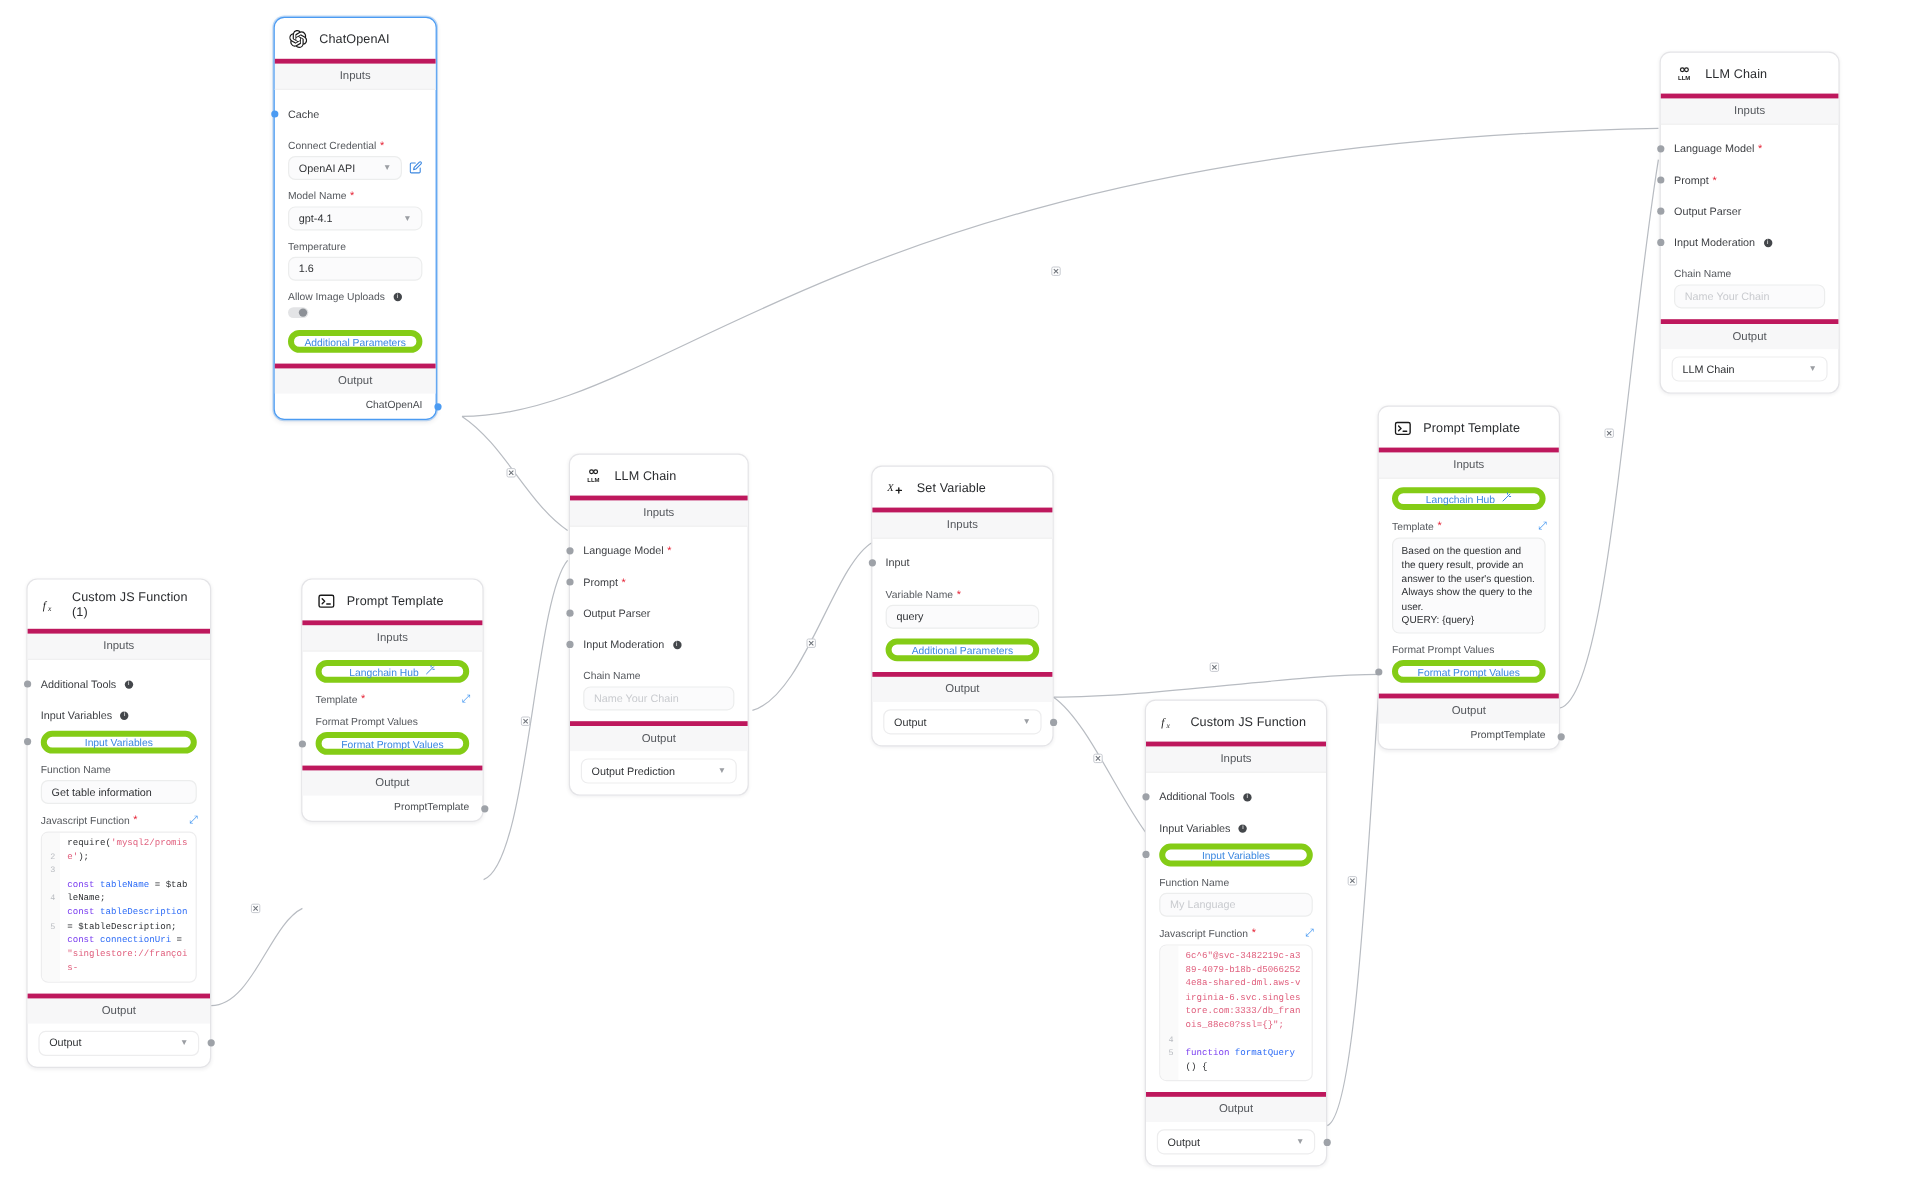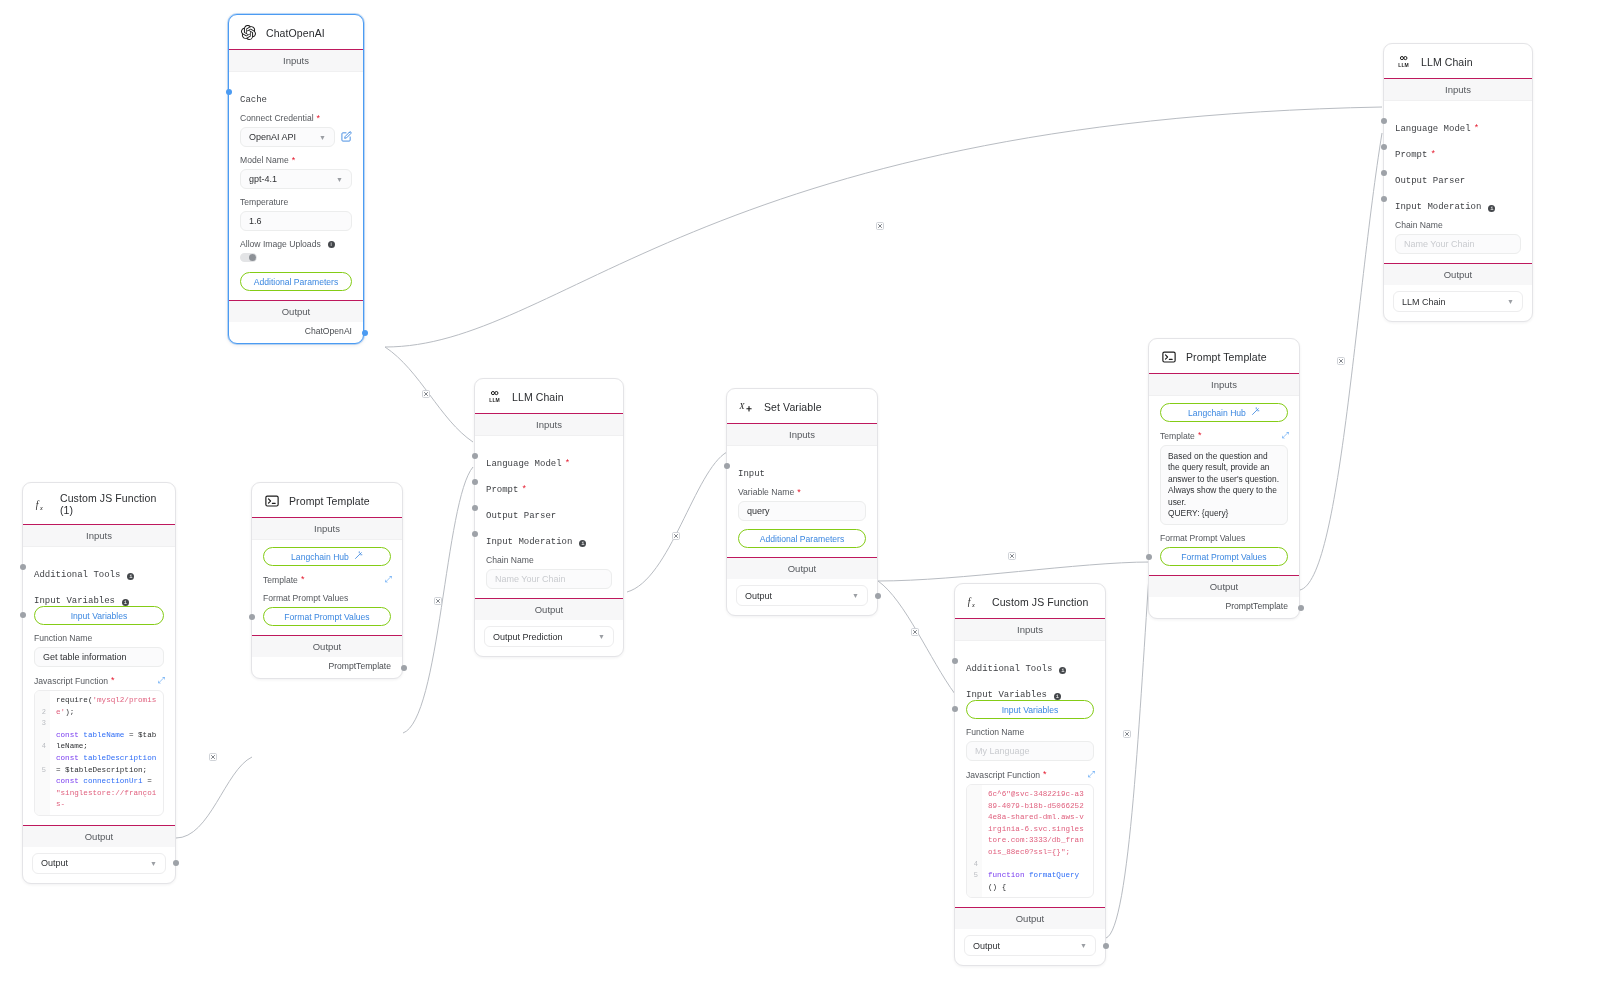--- a/index.html
+++ b/index.html
@@ -49,31 +49,31 @@
     font-size: 10.5px;
     color: #2a2c2f;
     letter-spacing: .1px;
   }
   .band {
     background: #f7f7f8;
     text-align: center;
     font-size: 9.5px;
     color: #55585d;
     padding: 5px 0 5px 0;
-    border-top: 1px solid #be185d;
+    border-top: 4px solid #be185d;
     border-bottom: 1px solid #f0f0f1;
   }
   .band.plain { border-bottom: none; }
   .body { padding: 7px 11px 9px 11px; }
 
   .anchor-row {
     position: relative;
     height: 26px;
-    display: flex; align-items: flex-end;
-    font-size: 9px; color: #3d3f43; font-family: Liberation Mono, monospace;
+    display: flex; align-items: center;
+    font-size: 9px; color: #3d3f43;
   }
   .anchor-row .lbl { white-space: nowrap; }
   .req { color: #e4172b; margin-left: 3px; font-size: 9px; line-height: 1; }
   .info-dot {
     display: inline-block;
     width: 7px; height: 7px;
     border-radius: 50%;
     background: #44474b;
     color: #fff;
     font-size: 5.5px;
@@ -119,21 +119,21 @@
     color: #2f3134;
     gap: 16px;
   }
   .input.ph { color: #c9cbcf; }
   .input .caret {
     margin-left: auto;
     color: #9b9ea3;
     font-size: 7px;
   }
   .pill {
-    border: 1px solid #84cc16;
+    border: 5px solid #84cc16;
     border-radius: 11px;
     height: 19px;
     display: flex; align-items: center; justify-content: center;
     gap: 5px;
     color: #3b87e0;
     font-size: 8.6px;
     background: #fff;
   }
   .ta {
     border: 1px solid #eceded;

